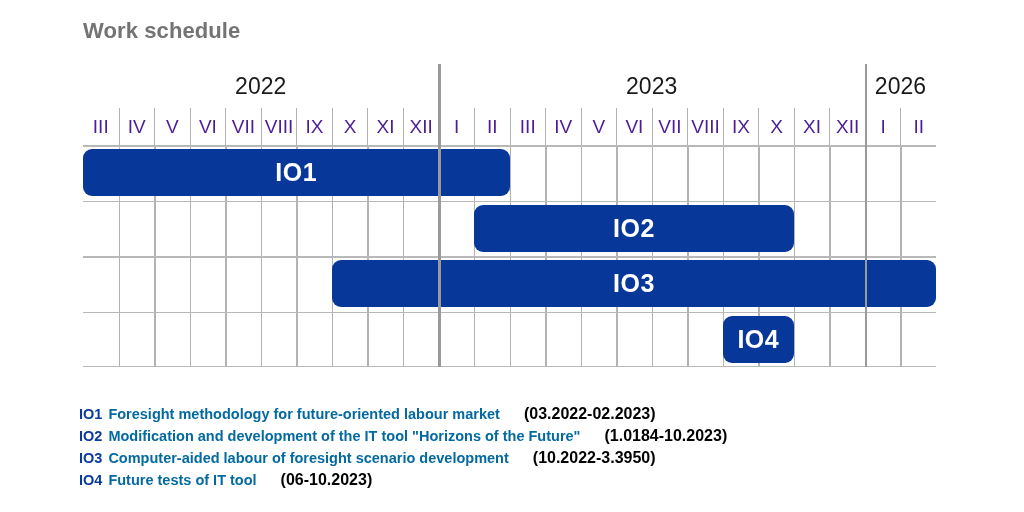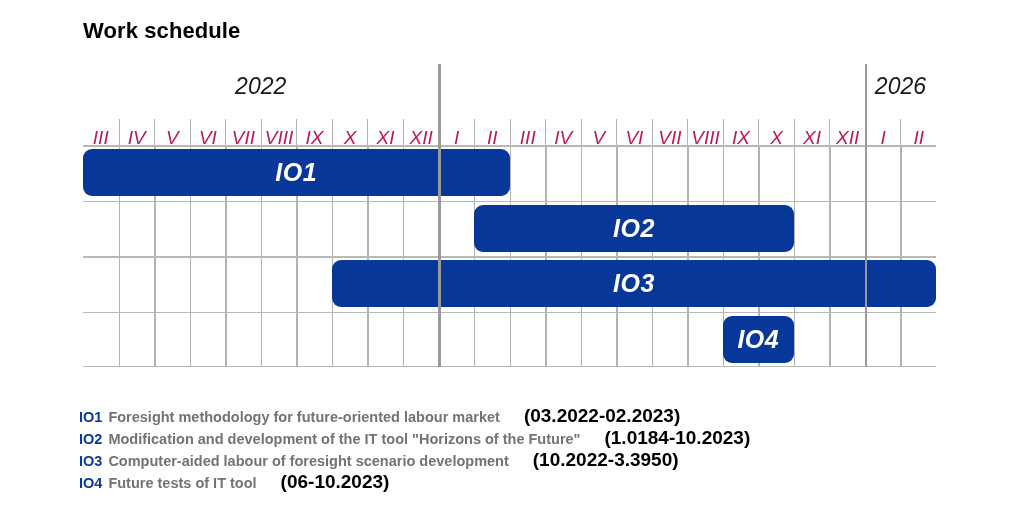--- a/index.html
+++ b/index.html
@@ -17,32 +17,31 @@
   }
 
   
   #page-title {
     position: absolute;
     left: 83px;
     top: 18px;
     font-size: 22px;
     font-weight: bold;
     letter-spacing: 0.1px;
-    color: #000000;
+    color: #737373;
     white-space: nowrap;
   }
 
   
   #gantt {
     position: absolute;
     left: 83px;
     top: 64px;
     width: 853px;
     height: 303px;
-    font-style: italic;
   }
 
   
   #years-row {
     position: absolute;
     left: 0;
     top: 0;
     width: 853px;
     height: 44px;
   }
@@ -67,24 +66,23 @@
     height: 37px;
   }
   .month-cell {
     position: absolute;
     top: 0;
     height: 37px;
     display: flex;
     align-items: center;
     justify-content: center;
     font-size: 19px;
-    color: #be185d;
+    color: #4c1d95;
     box-sizing: border-box;
     border-left: 1.5px solid #b3b3b3;
-    margin-top: 11px;
   }
   .month-cell.first { border-left: none; }
 
   
   #grid-body {
     position: absolute;
     left: 0;
     top: 81px;
     width: 853px;
     height: 222px;
@@ -148,40 +146,41 @@
     height: 22px;
     white-space: nowrap;
   }
   .legend-code {
     color: #0a3b9c;
     font-weight: bold;
     font-size: 14.5px;
     margin-right: 6px;
   }
   .legend-desc {
-    color: #737373;
+    color: #0369a1;
     font-weight: bold;
     font-size: 14.5px;
   }
   .legend-dates {
     color: #000000;
     font-weight: bold;
-    font-size: 19px;
+    font-size: 16px;
     margin-left: 24px;
   }
 </style>
 </head>
 <body>
 
 <div id="page-title">Work schedule</div>
 
 <div id="gantt">
 
   <div id="years-row">
       <div class="year-cell" style="left: 0px; width: 355.417px;">2022</div>
+      <div class="year-cell" style="left: 355.417px; width: 426.5px;">2023</div>
       <div class="year-cell" style="left: 781.917px; width: 71.0833px;">2026</div>
     </div>
 
   <div id="months-row">
       <div class="month-cell first" style="left: 0px; width: 35.5417px;">III</div>
       <div class="month-cell" style="left: 35.5417px; width: 35.5417px;">IV</div>
       <div class="month-cell" style="left: 71.0833px; width: 35.5417px;">V</div>
       <div class="month-cell" style="left: 106.625px; width: 35.5417px;">VI</div>
       <div class="month-cell" style="left: 142.167px; width: 35.5417px;">VII</div>
       <div class="month-cell" style="left: 177.708px; width: 35.5417px;">VIII</div>

